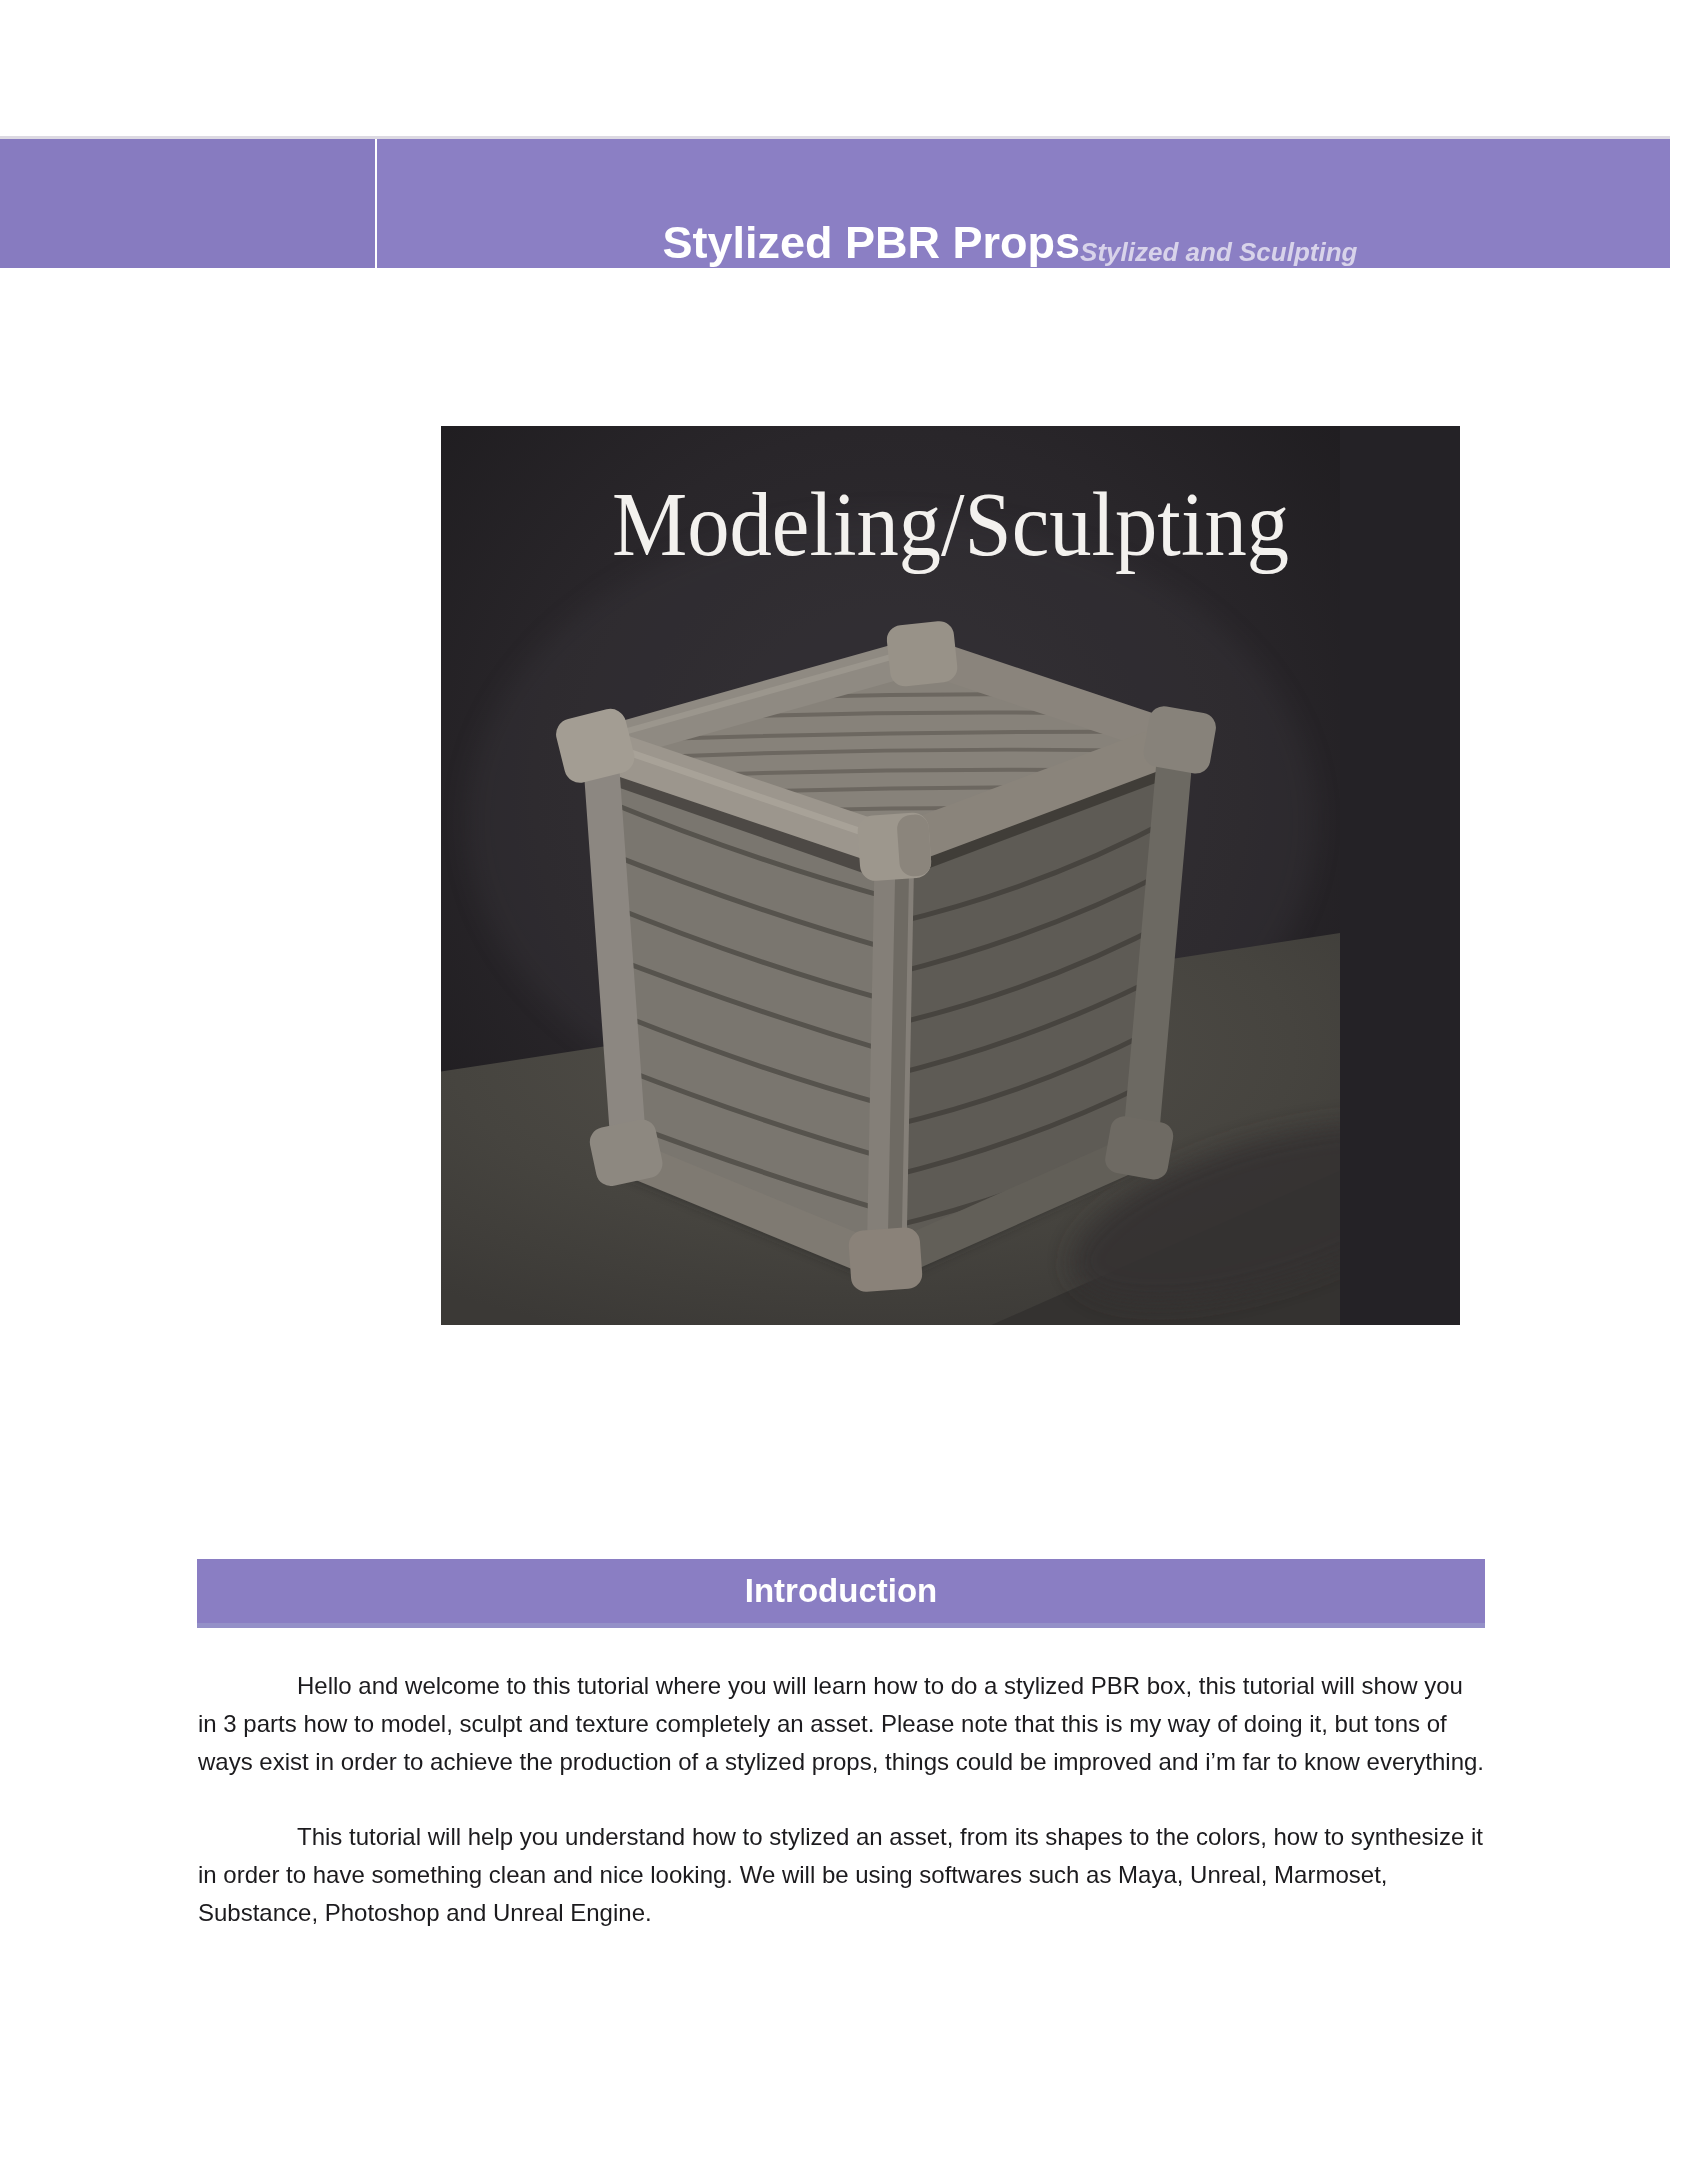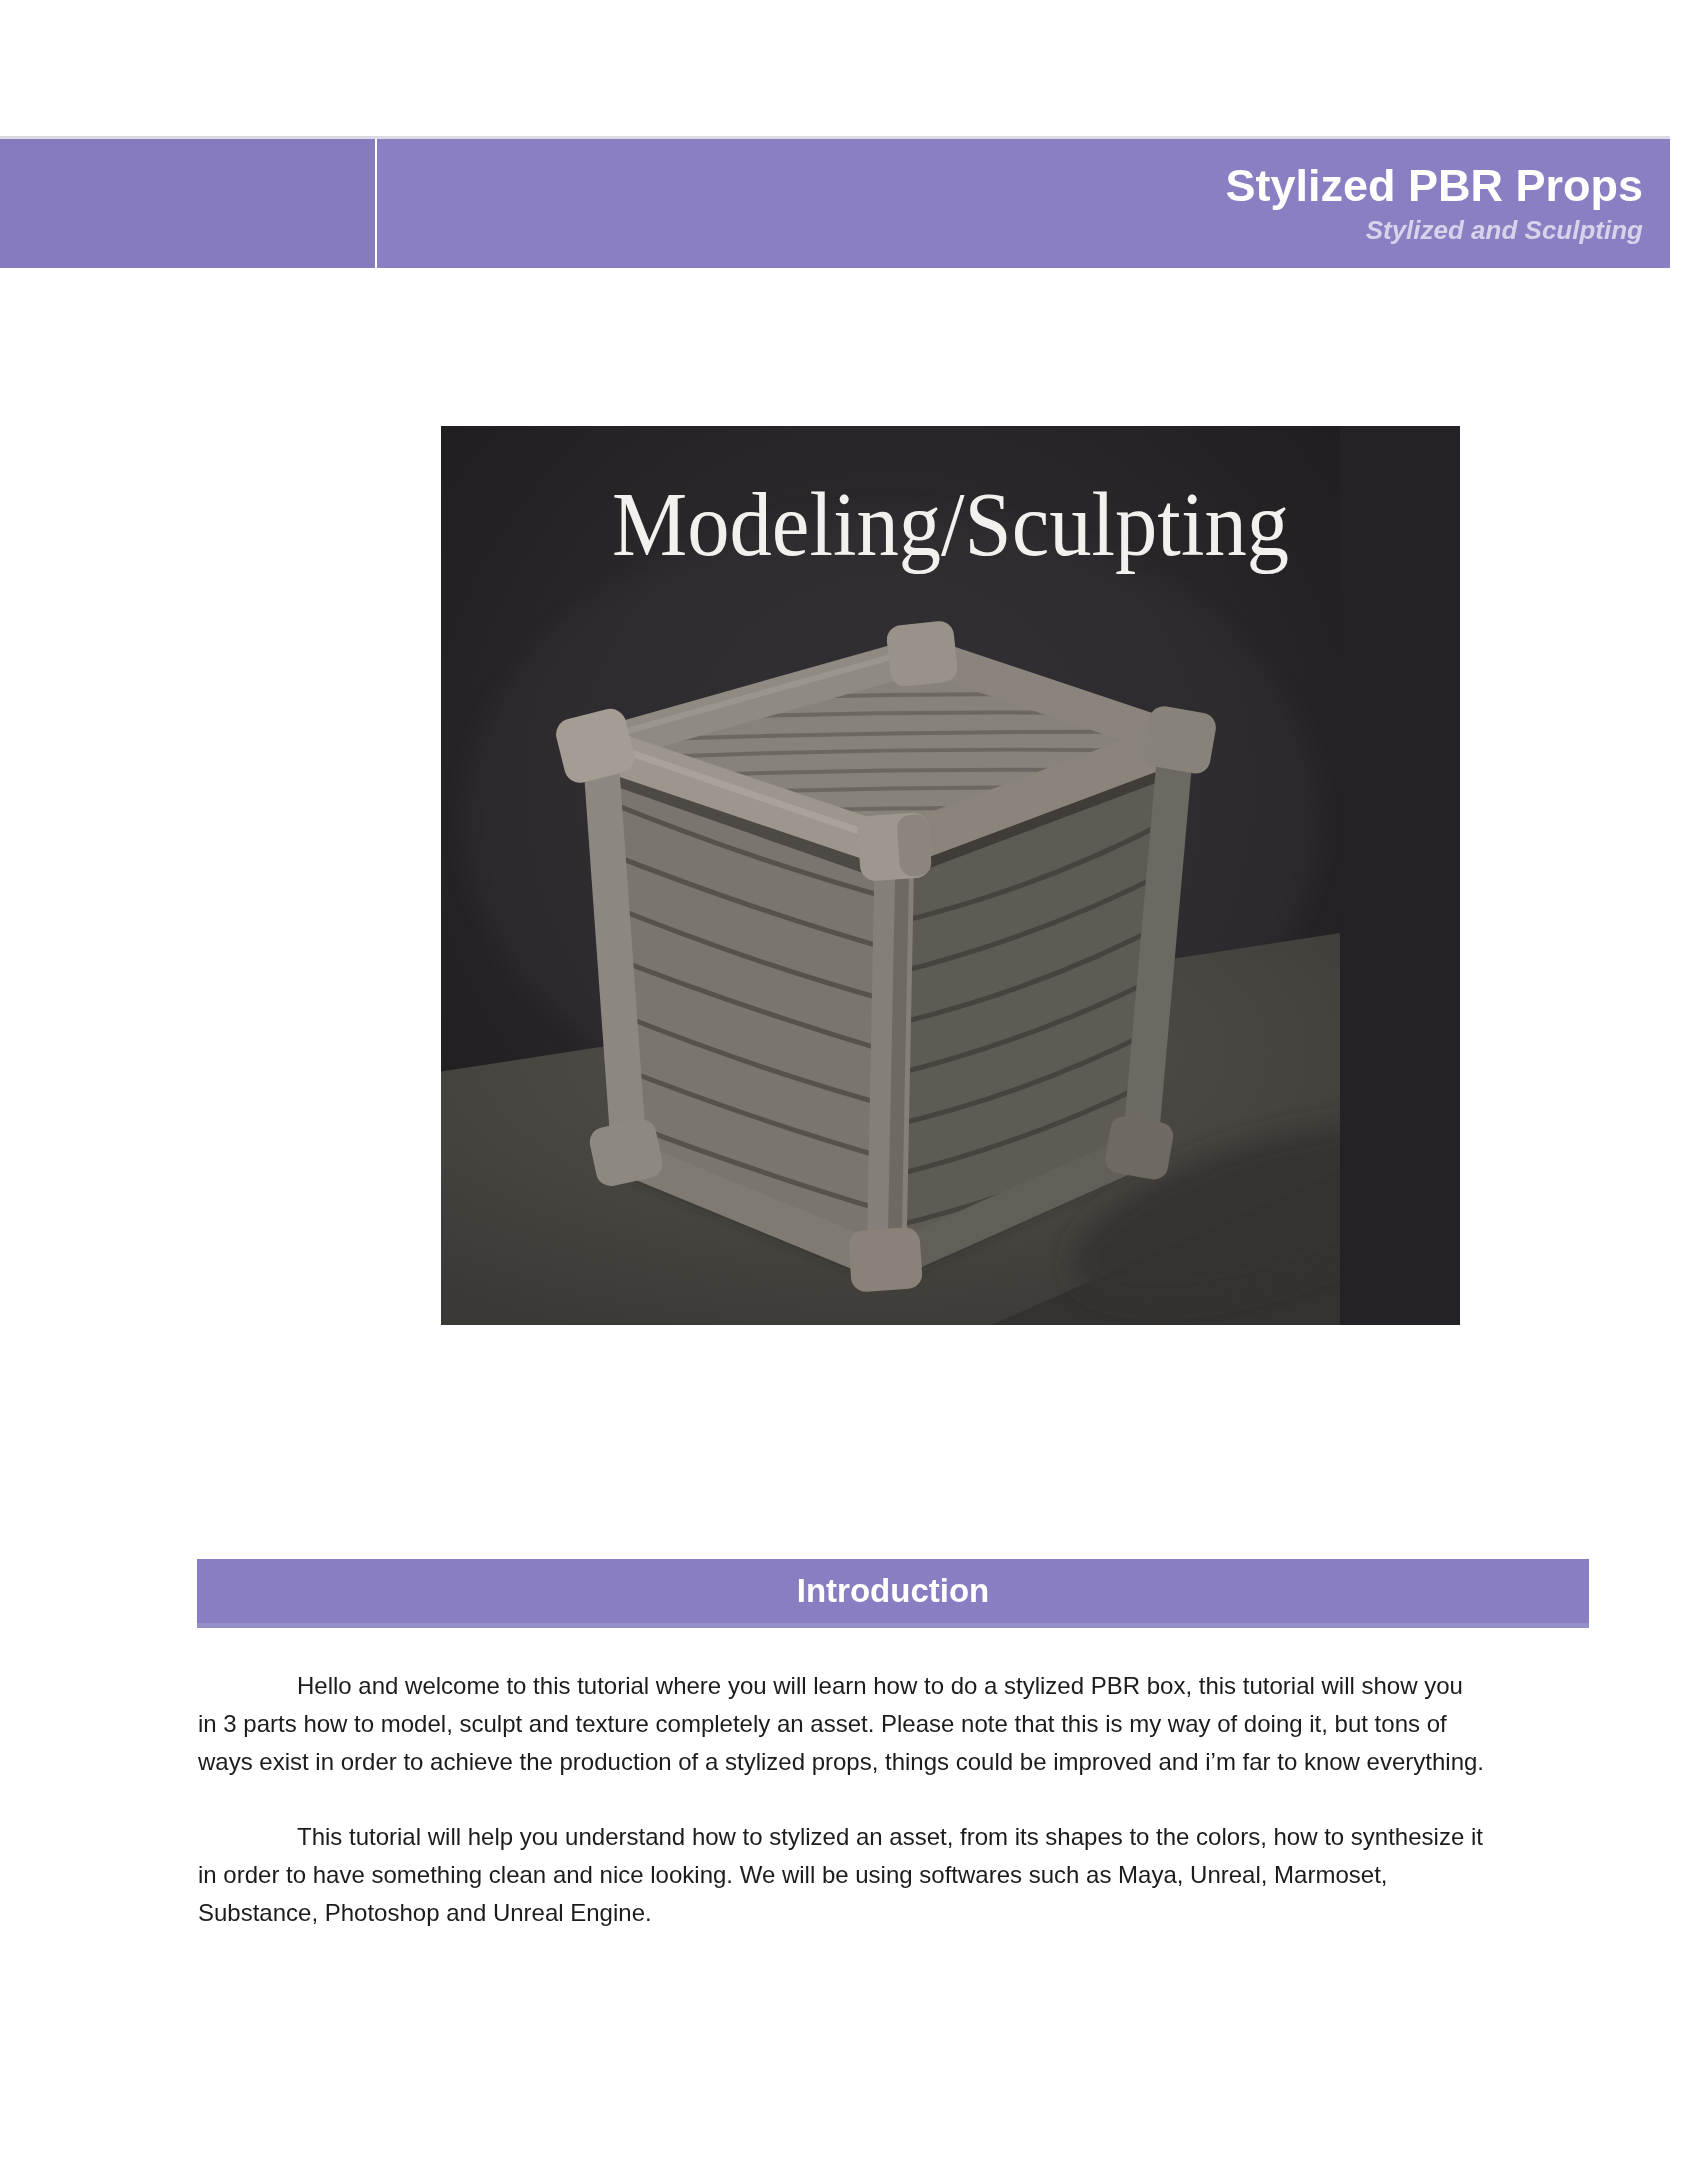--- a/index.html
+++ b/index.html
@@ -14,21 +14,21 @@
   
   .banner{
     position:absolute;left:0;top:136px;width:1670px;height:132px;
     border-top:3px solid #dcd9e2;
     display:flex;box-sizing:border-box;
   }
   .banner-left{width:375px;height:100%;background:var(--banner-left,#877bc0);}
   .banner-divider{width:2px;height:100%;background:rgba(255,255,255,.38);}
   .banner-right{
     flex:1;height:100%;background:var(--banner-right,#8b7fc4);
-    display:flex;flex-direction:column;justify-content:center;align-items:flex-end;
+    display:flex;flex-direction:row;justify-content:center;align-items:flex-end;
     padding-right:27px;box-sizing:border-box;
   }
   .doc-title{
     font-size:45px;font-weight:700;line-height:1.12;
     color:var(--title-text,#ffffff);letter-spacing:0px;
   }
   .doc-subtitle{
     font-size:26px;font-weight:700;font-style:italic;margin-top:3px;
     color:var(--subtitle-text,#d8d3ea);
   }
@@ -43,21 +43,21 @@
     position:absolute;left:0;top:53px;width:100%;
     text-align:center;white-space:nowrap;
     font-family:"Liberation Serif", serif;
     font-size:91px;font-weight:400;line-height:1;
     color:var(--caption-text,#f3f1ee);
     transform:scaleX(.93);transform-origin:center;
   }
 
   
   .intro-bar{
-    position:absolute;left:197px;top:1559px;width:1392px;height:69px;
+    position:absolute;left:197px;top:1559px;width:1288px;height:69px;
     background:var(--intro-bar,#8a7ec3);
     border-bottom:5px solid #9490c8;box-sizing:border-box;
     display:flex;align-items:center;justify-content:center;
   }
   .intro-heading{
     font-size:33px;font-weight:700;color:var(--title-text,#ffffff);
   }
   .body-text{
     position:absolute;left:198px;top:1667px;width:1287px;
     color:var(--body-text,#1c1b1e);

